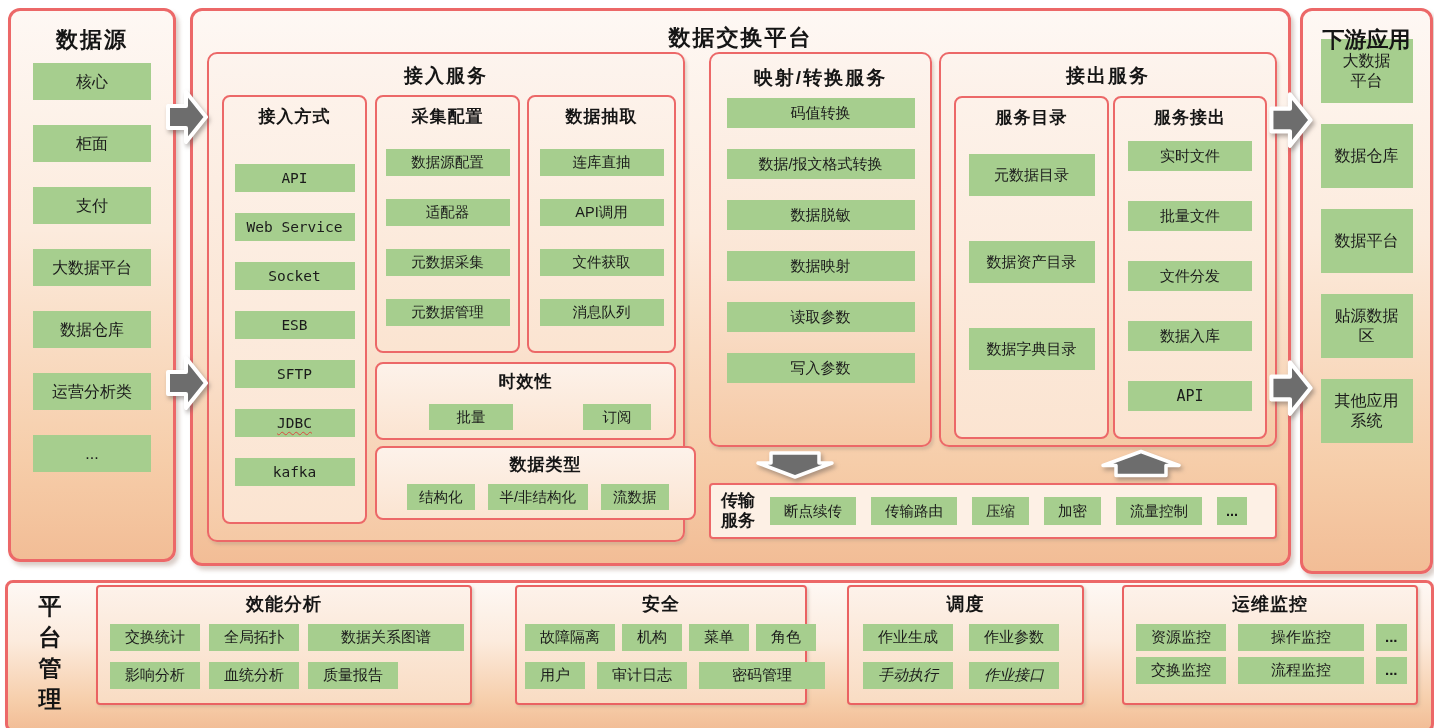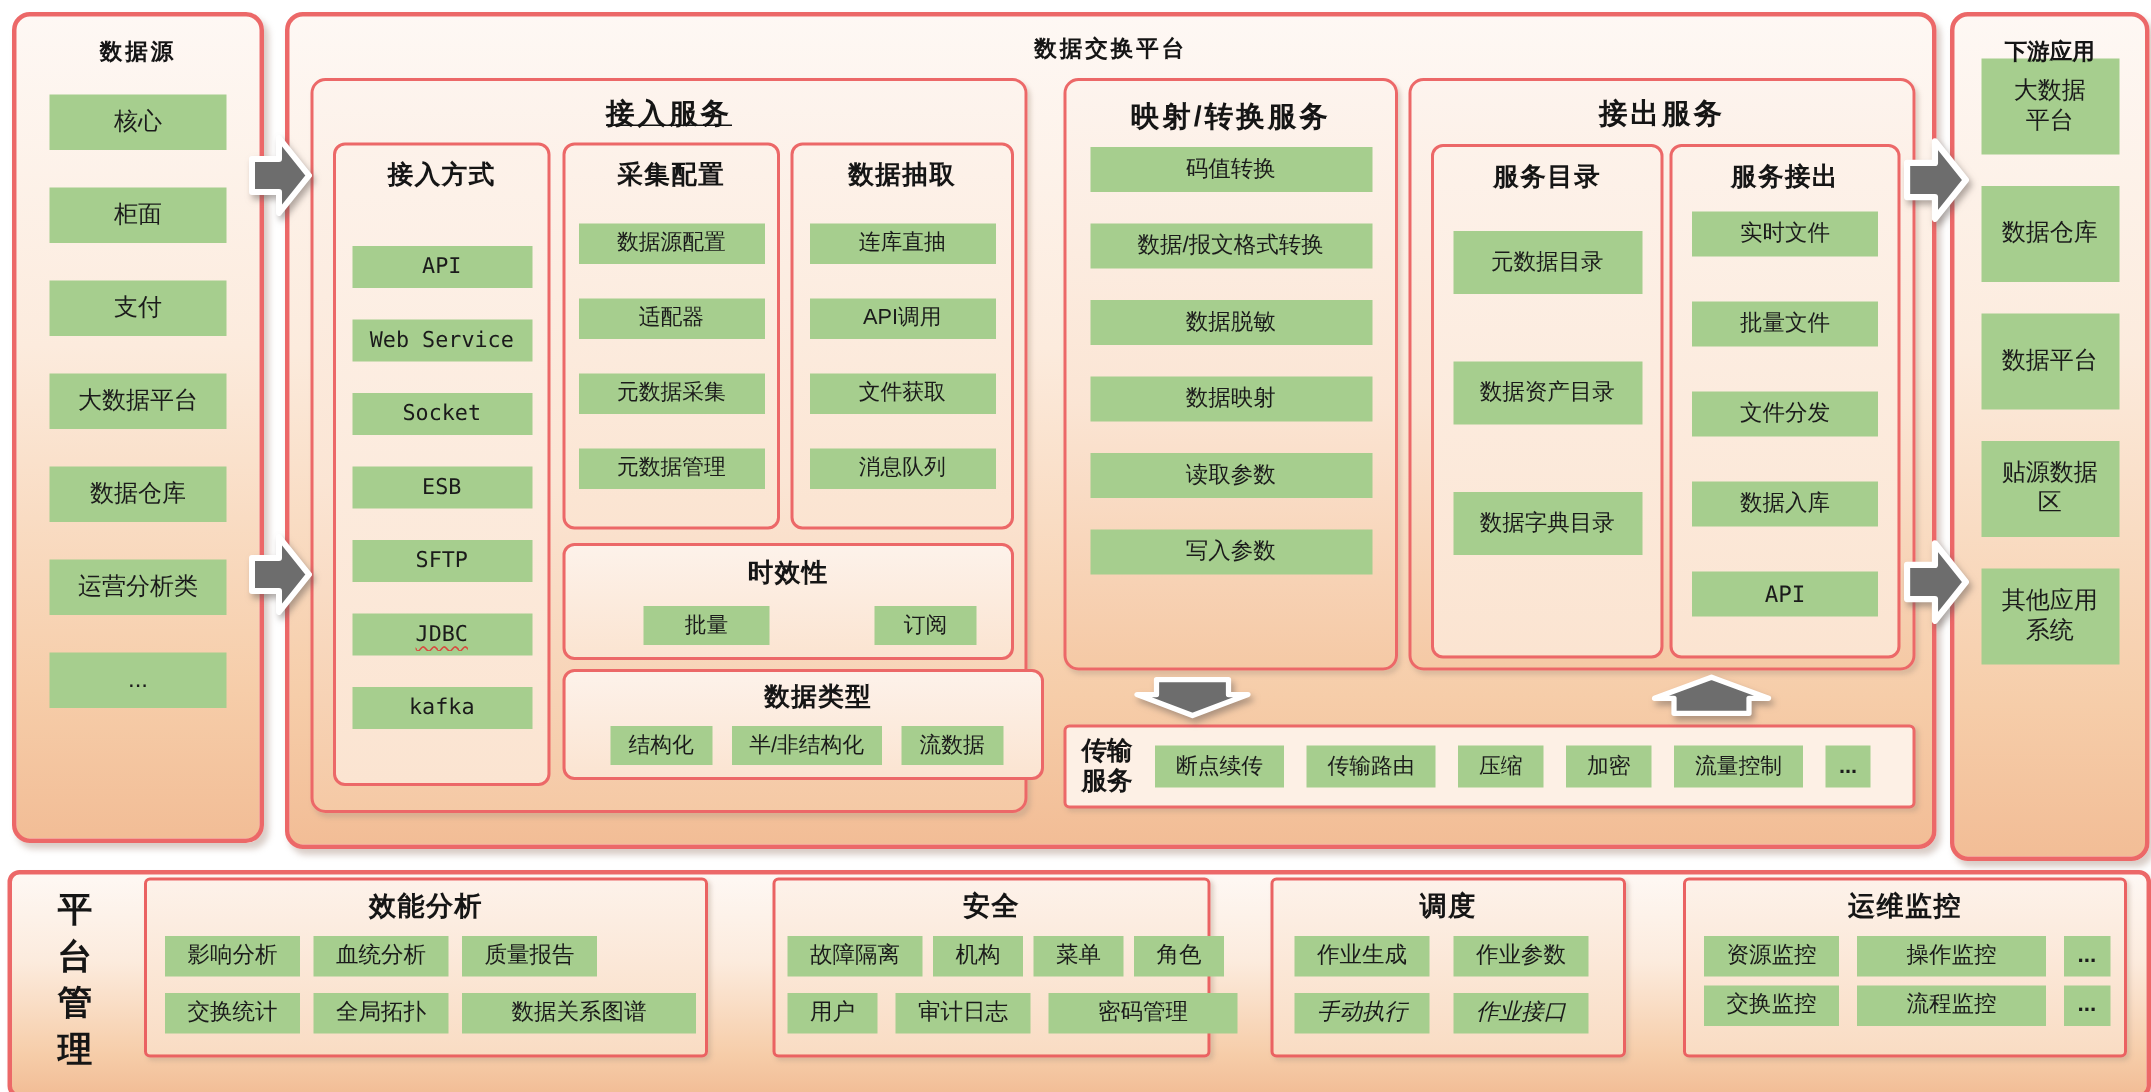--- a/index.html
+++ b/index.html
@@ -27,21 +27,21 @@
     position:absolute;border:2px solid #ea6262;border-radius:4px;
     background:linear-gradient(180deg,#fdf2ea 0%,#f9dcc3 100%);
     box-shadow:2px 2px 3px rgba(170,145,130,.35);
   }
   .bar{
     position:absolute;border:2px solid #ec6868;border-radius:4px;
     background:#fdf0e5;box-shadow:2px 2px 3px rgba(170,145,130,.35);
   }
   
   .panel-heading{position:absolute;left:0;right:0;text-align:center;font-weight:bold;}
-  .t-xl{font-size:15px;letter-spacing:2px;}
+  .t-xl{font-size:22px;letter-spacing:2px;}
   .t-l{font-size:19px;letter-spacing:2px;}
   .box-heading{text-align:center;font-weight:bold;font-size:17px;letter-spacing:1px;flex:none;}
   
   .gbox{
     background:#a6ce8e;color:#1b1b1b;
     display:flex;align-items:center;justify-content:center;
     text-align:center;white-space:pre-line;line-height:1.25;
     flex:none;
   }
   .mono{font-family:"DejaVu Sans Mono","Liberation Mono",monospace;}
@@ -105,21 +105,21 @@
     <div class="gbox">数据仓库</div>
     <div class="gbox">运营分析类</div>
     <div class="gbox">...</div>
   </div>
 </div>
 
 <div class="outer" style="left:190px;top:8px;width:1095px;height:552px;">
   <div class="panel-heading t-xl" style="top:12px;">数据交换平台</div>
 
   <div class="sub" style="left:14px;top:41px;width:474px;height:486px;">
-    <div class="panel-heading t-l" style="top:9px;text-decoration:underline;">接入服务</div>
+    <div class="panel-heading t-l" style="top:9px;">接入服务</div>
 
     <div class="inner colc" style="left:13px;top:41px;width:141px;height:425px;">
       <div class="box-heading" style="margin-top:8px;">接入方式</div>
       <div class="colc mi">
         <div class="gbox mono">API</div>
         <div class="gbox mono">Web Service</div>
         <div class="gbox mono">Socket</div>
         <div class="gbox mono">ESB</div>
         <div class="gbox mono">SFTP</div>
         <div class="gbox mono squiggle">JDBC</div>
@@ -227,28 +227,28 @@
   </div>
 </div>
 
 <div class="outer" style="left:5px;top:580px;width:1423px;height:146px;border-radius:8px;">
   <div class="vert-title">平台管理</div>
 
   <div class="mgmt-sub" style="left:88px;top:2px;width:372px;height:116px;">
     <div class="ms-title">效能分析</div>
     <div class="ms-rows">
       <div class="ms-row">
+        <div class="gbox">交换统计</div>
+        <div class="gbox">全局拓扑</div>
+        <div class="gbox wide">数据关系图谱</div>
+      </div>
+      <div class="ms-row">
         <div class="gbox">影响分析</div>
         <div class="gbox">血统分析</div>
         <div class="gbox">质量报告</div>
-      </div>
-      <div class="ms-row">
-        <div class="gbox">交换统计</div>
-        <div class="gbox">全局拓扑</div>
-        <div class="gbox wide">数据关系图谱</div>
       </div>
     </div>
   </div>
 
   <div class="mgmt-sub" style="left:507px;top:2px;width:288px;height:116px;">
     <div class="ms-title">安全</div>
     <div class="ms-rows" style="padding-left:8px;">
       <div class="ms-row" style="gap:7px;">
         <div class="gbox">故障隔离</div>
         <div class="gbox">机构</div>

